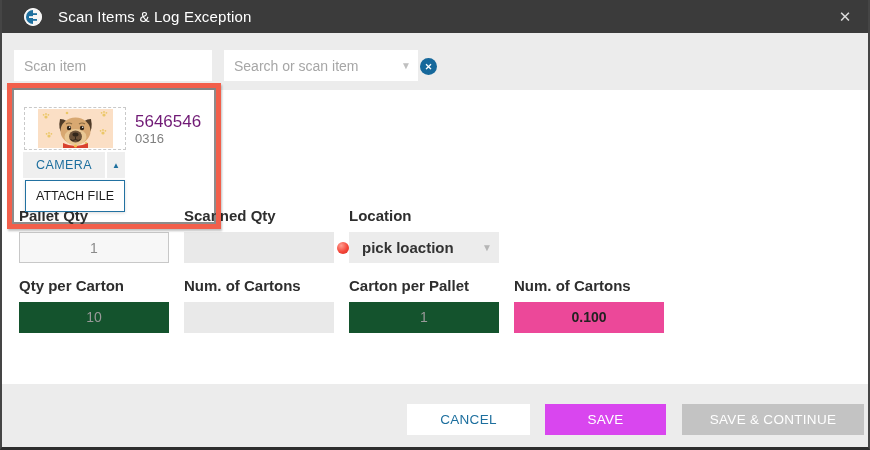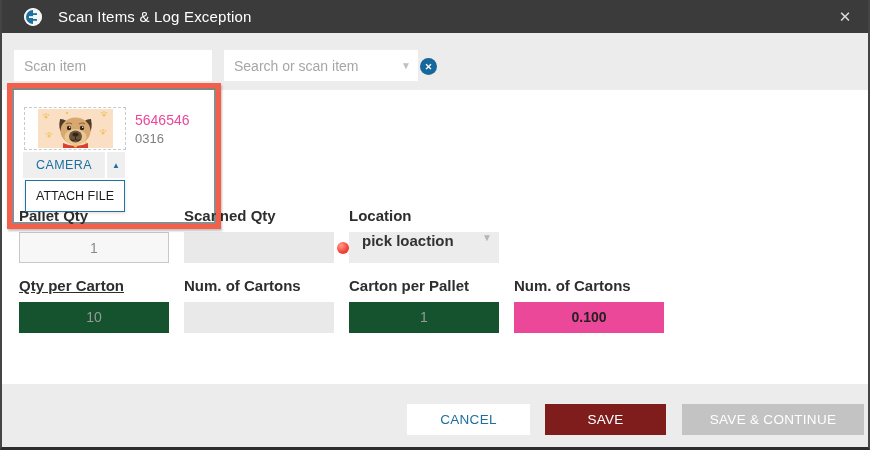--- a/index.html
+++ b/index.html
@@ -71,21 +71,21 @@
     pointer-events:none; z-index:30;
   }
 
   .thumb-box {
     position:absolute; left:22px; top:107px; width:102px; height:43px;
     border:1px dashed #c9c9c9; background:#fff;
     display:flex; align-items:center; justify-content:center; z-index:10;
   }
   .thumb-inner { width:75px; height:39px; background:#fbdfc5; overflow:hidden; }
 
-  .code-line1 { position:absolute; left:133px; top:112px; font-size:14px; color:#ec4899; z-index:10; }
+  .code-line1 { position:absolute; left:133px; top:112px; font-size:17px; color:#701a75; z-index:10; }
   .code-line2 { position:absolute; left:133px; top:131px; font-size:13px; color:#7f7f7f; z-index:10; }
 
   .camera-btn {
     position:absolute; left:21px; top:152px; width:82px; height:26px;
     background:#efefef; border:none; color:#1d6f9e; font-size:12.5px;
     font-family:"Liberation Sans", sans-serif; letter-spacing:0.4px; cursor:pointer; z-index:10;
   }
   .camera-toggle {
     position:absolute; left:105px; top:152px; width:18px; height:26px;
     background:#efefef; border:none; color:#1d6f9e; font-size:8px;
@@ -106,40 +106,40 @@
     position:absolute; width:150px; height:31px; line-height:31px;
     text-align:center; font-size:14px; z-index:5;
   }
   .fld.boxed { background:#f7f7f7; border:1px solid #c8c8c8; color:#8a8a8a; }
   .fld.flat-light { background:#14532d; color:#999; }
   .fld.flat { background:#e9e9e9; color:#999; }
   .fld.flat-dark { background:#ec4899; color:#222; font-weight:bold; }
 
   .loc-select {
     position:absolute; left:347px; top:232px; width:150px; height:31px;
-    background:#ececec; display:flex; align-items:flex-start; cursor:pointer; z-index:5;
+    background:#ececec; display:flex; align-items:center; cursor:pointer; z-index:5;
   }
   .loc-select .val { flex:1; padding-left:13px; font-size:15px; font-weight:bold; color:#333; }
   .loc-select .combo-chevron { font-size:10px; color:#b5b5b5; }
   .red-dot {
     position:absolute; left:335px; top:242px; width:12px; height:12px; border-radius:50%;
     background:radial-gradient(circle at 35% 30%, #ff9d90 0%, #f4473a 55%, #d62b22 100%);
     z-index:6;
   }
 
   
   .footer {
     position:absolute; left:0; right:0; bottom:0; height:63px; background:#ececec;
   }
   .btn {
     position:absolute; top:20px; height:31px; border:none; cursor:pointer;
     font-family:"Liberation Sans", sans-serif; font-size:13.5px; letter-spacing:0.3px;
   }
   .btn.cancel { left:405px; width:123px; background:#ffffff; color:#1d6f9e; }
-  .btn.save { left:543px; width:121px; background:#7f1d1d; color:#ffffff; }
+  .btn.save { left:543px; width:121px; background:#d946ef; color:#ffffff; }
   .btn.savecont { left:680px; width:182px; background:#c3c3c3; color:#ffffff; }
 </style>
 </head>
 <body>
 
 <div class="window">
 
   <div class="titlebar">
     <div class="logo">
       <svg width="18" height="18" viewBox="0 0 18 18">
@@ -231,21 +231,21 @@
   <div class="fld-label" style="left:347px; top:207px;">Location</div>
 
   <div class="fld boxed" style="left:17px; top:232px;">1</div>
   <div class="fld flat" style="left:182px; top:232px;"></div>
   <div class="red-dot"></div>
   <div class="loc-select">
     <span class="val">pick loaction</span>
     <span class="combo-chevron">▼</span>
   </div>
 
-  <div class="fld-label" style="left:17px; top:277px;text-decoration:underline;">Qty per Carton</div>
+  <div class="fld-label" style="left:17px; top:277px;">Qty per Carton</div>
   <div class="fld-label" style="left:182px; top:277px;">Num. of Cartons</div>
   <div class="fld-label" style="left:347px; top:277px;">Carton per Pallet</div>
   <div class="fld-label" style="left:512px; top:277px;">Num. of Cartons</div>
 
   <div class="fld flat-light" style="left:17px; top:302px;">10</div>
   <div class="fld flat" style="left:182px; top:302px;"></div>
   <div class="fld flat-light" style="left:347px; top:302px;">1</div>
   <div class="fld flat-dark" style="left:512px; top:302px;">0.100</div>
 
   <div class="footer">

